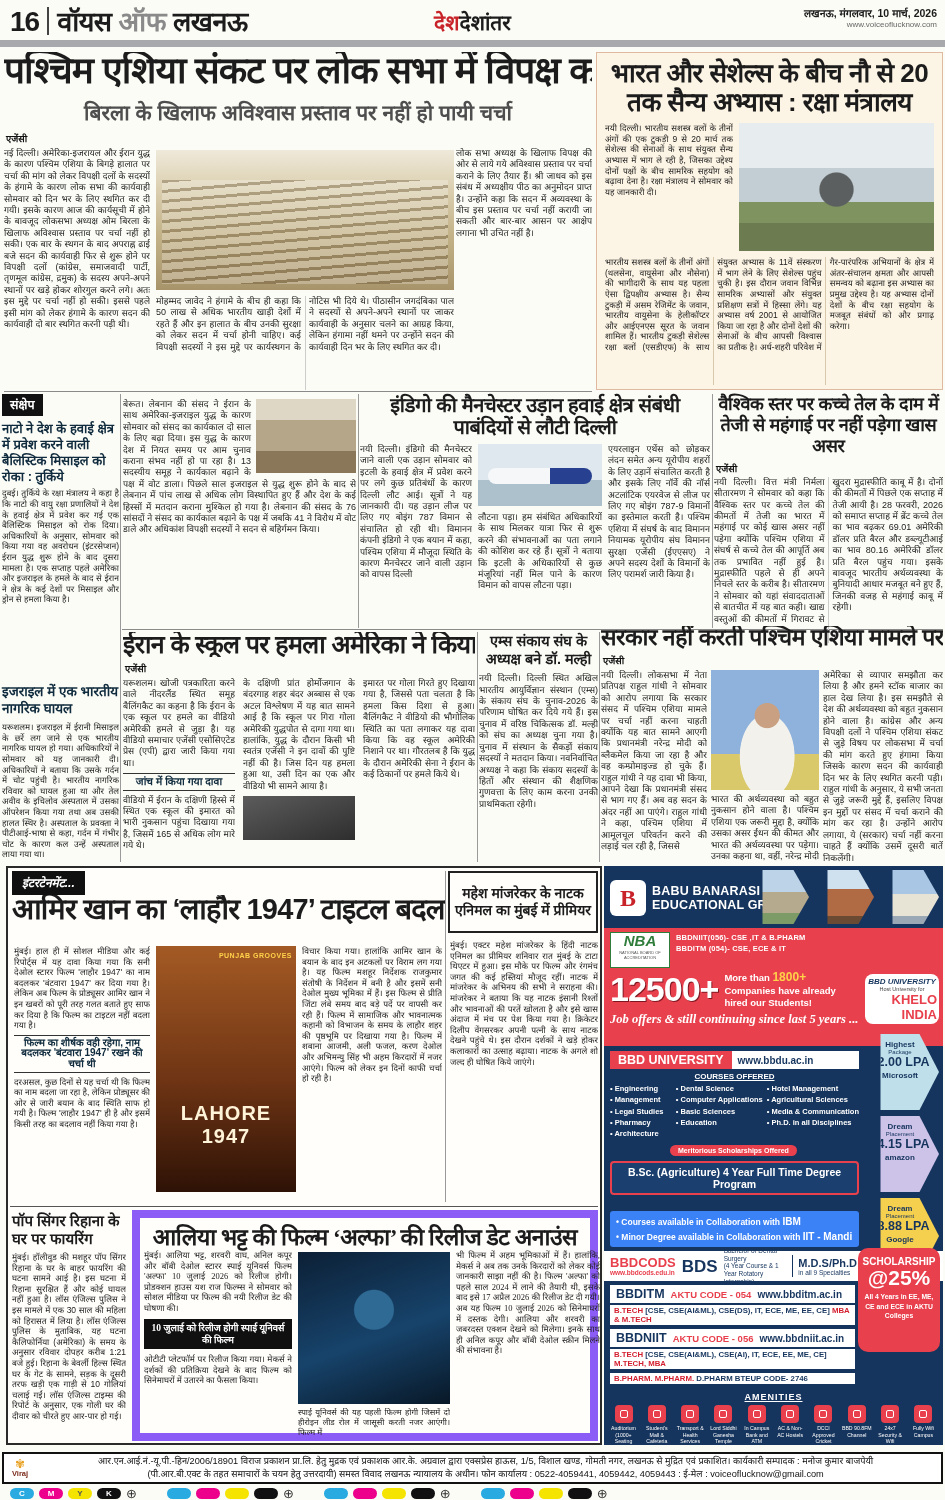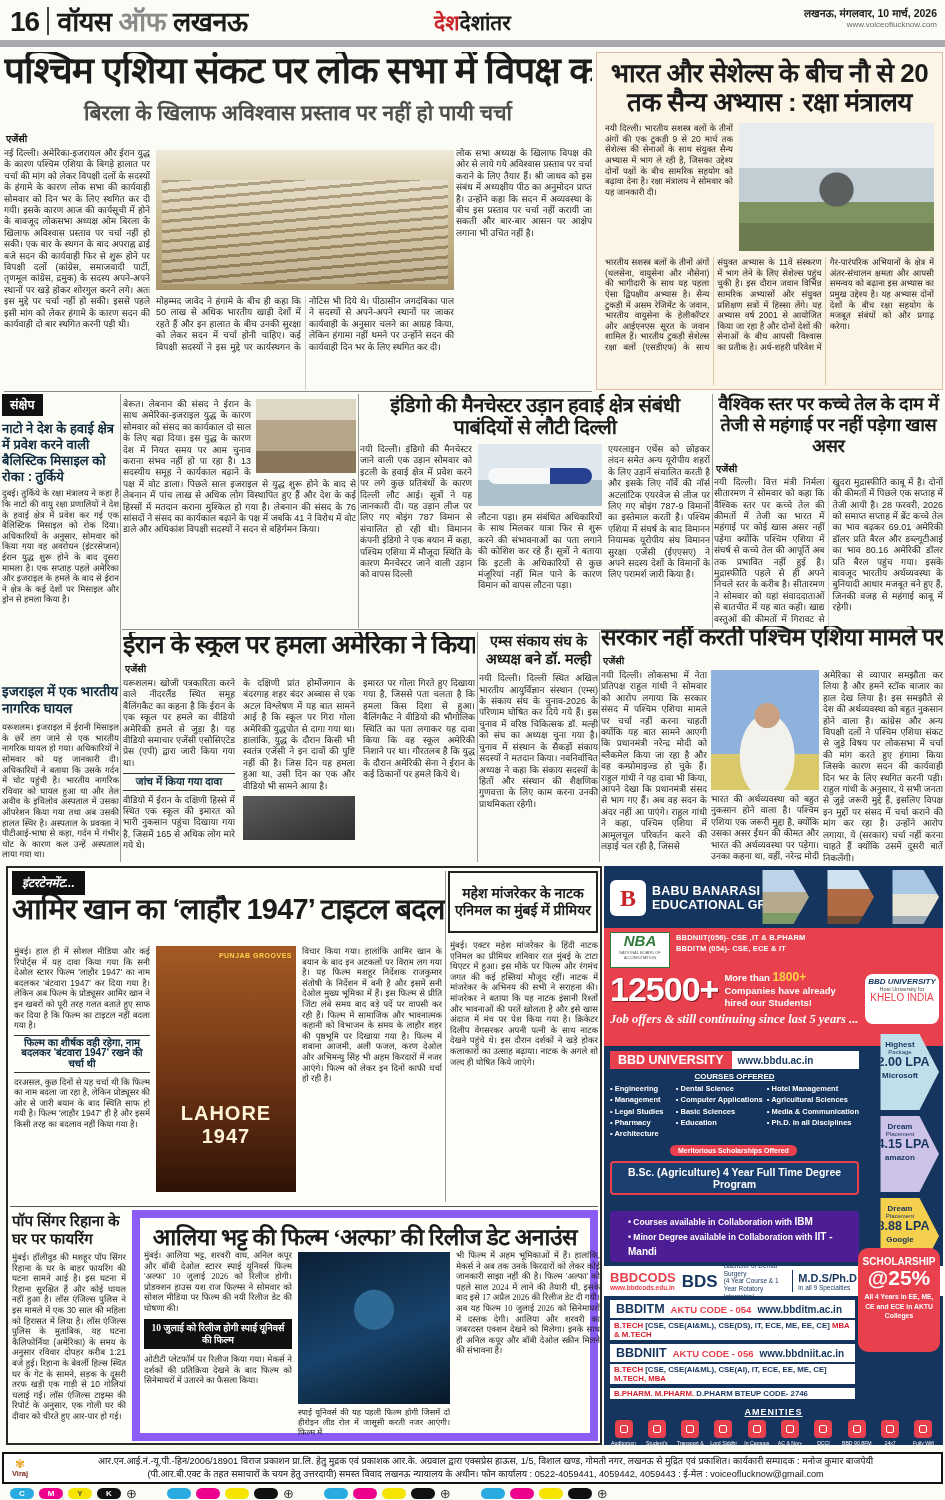--- a/index.html
+++ b/index.html
@@ -166,33 +166,33 @@
   #ad .accs{font-size:7.5px;font-weight:800;line-height:1.5;letter-spacing:0.2px;}
   #ad .bigrow{display:flex;align-items:center;gap:6px;margin-top:2px;}
   #ad .bignum{font-size:34px;font-weight:800;letter-spacing:-1px;text-shadow:1px 1px 0 #7e1620;}
   #ad .comp{font-size:9.5px;font-weight:700;line-height:1.25;width:130px;}
   #ad .comp .cnt{color:#ffd24a;font-weight:800;font-size:12px;}
   #ad .jobline{font-family:"Liberation Serif","DejaVu Serif",serif;font-style:italic;font-weight:700;font-size:12.5px;margin-top:3px;}
   #ad .khelo{position:absolute;right:4px;top:46px;width:74px;height:50px;background:#fff;border-radius:8px;color:#16355e;
       text-align:center;padding:3px 2px;box-sizing:border-box;}
   #ad .khelo .k1{font-size:8px;font-weight:800;font-style:italic;}
   #ad .khelo .k2{font-size:5.5px;color:#444;}
-  #ad .khelo .k3{font-size:10px;font-weight:400;color:#e8404d;}
+  #ad .khelo .k3{font-size:13px;font-weight:700;color:#e8404d;text-align:right;}
   #ad .uni{position:relative;padding:5px 84px 4px 6px;}
   #ad .unibar{display:flex;height:18px;margin-bottom:3px;}
   #ad .unibar .un{background:#e8404d;color:#fff;font-weight:800;font-size:12.5px;padding:1px 8px;flex:none;display:flex;align-items:center;}
   #ad .unibar .us{background:#fff;color:#16355e;font-weight:800;font-size:10px;flex:1;display:flex;align-items:center;padding:0 6px;}
   #ad .ctitle{text-align:center;font-size:8px;font-weight:800;text-decoration:underline;margin:1px 0 2px;}
   #ad .ccols{display:flex;gap:4px;}
   #ad .ccols ul{list-style:none;flex:1;}
   #ad .ccols li{font-size:7.5px;font-weight:700;line-height:1.5;white-space:nowrap;}
   #ad .ccols li:before{content:"• ";}
   #ad .pill{background:#e8404d;border-radius:8px;font-size:7px;font-weight:700;display:inline-block;padding:2px 8px;margin:2px 0 3px 60px;}
   #ad .bsc{border:2px solid #e8404d;border-radius:4px;background:#1b3f6e;font-size:10.5px;font-weight:800;text-align:center;padding:3px 2px;margin:2px 0 16px;}
-  #ad .collab{background:#4c1d95;border-radius:3px;padding:3px 18px;font-size:8.5px;font-weight:700;line-height:1.5;}
+  #ad .collab{background:#3b82f6;border-radius:3px;padding:3px 6px;font-size:8.5px;font-weight:700;line-height:1.5;}
   #ad .collab b{font-size:10px;}
   #ad .rail{position:absolute;right:2px;top:168px;width:80px;z-index:3;}
   #ad .pkg{width:78px;height:76px;margin-bottom:6px;color:#16355e;text-align:center;padding-top:6px;box-sizing:border-box;}
   #ad .pkg .l1{font-size:8px;font-weight:800;}
   #ad .pkg .l2{font-size:6px;}
   #ad .pkg .v{font-size:12.5px;font-weight:800;}
   #ad .pkg .b{font-size:8px;font-weight:700;margin-top:2px;}
   #ad .pk1{background:#bfe0ea;}
   #ad .pk2{background:#cdc2e8;}
   #ad .pk3{background:#f5cf4e;}

